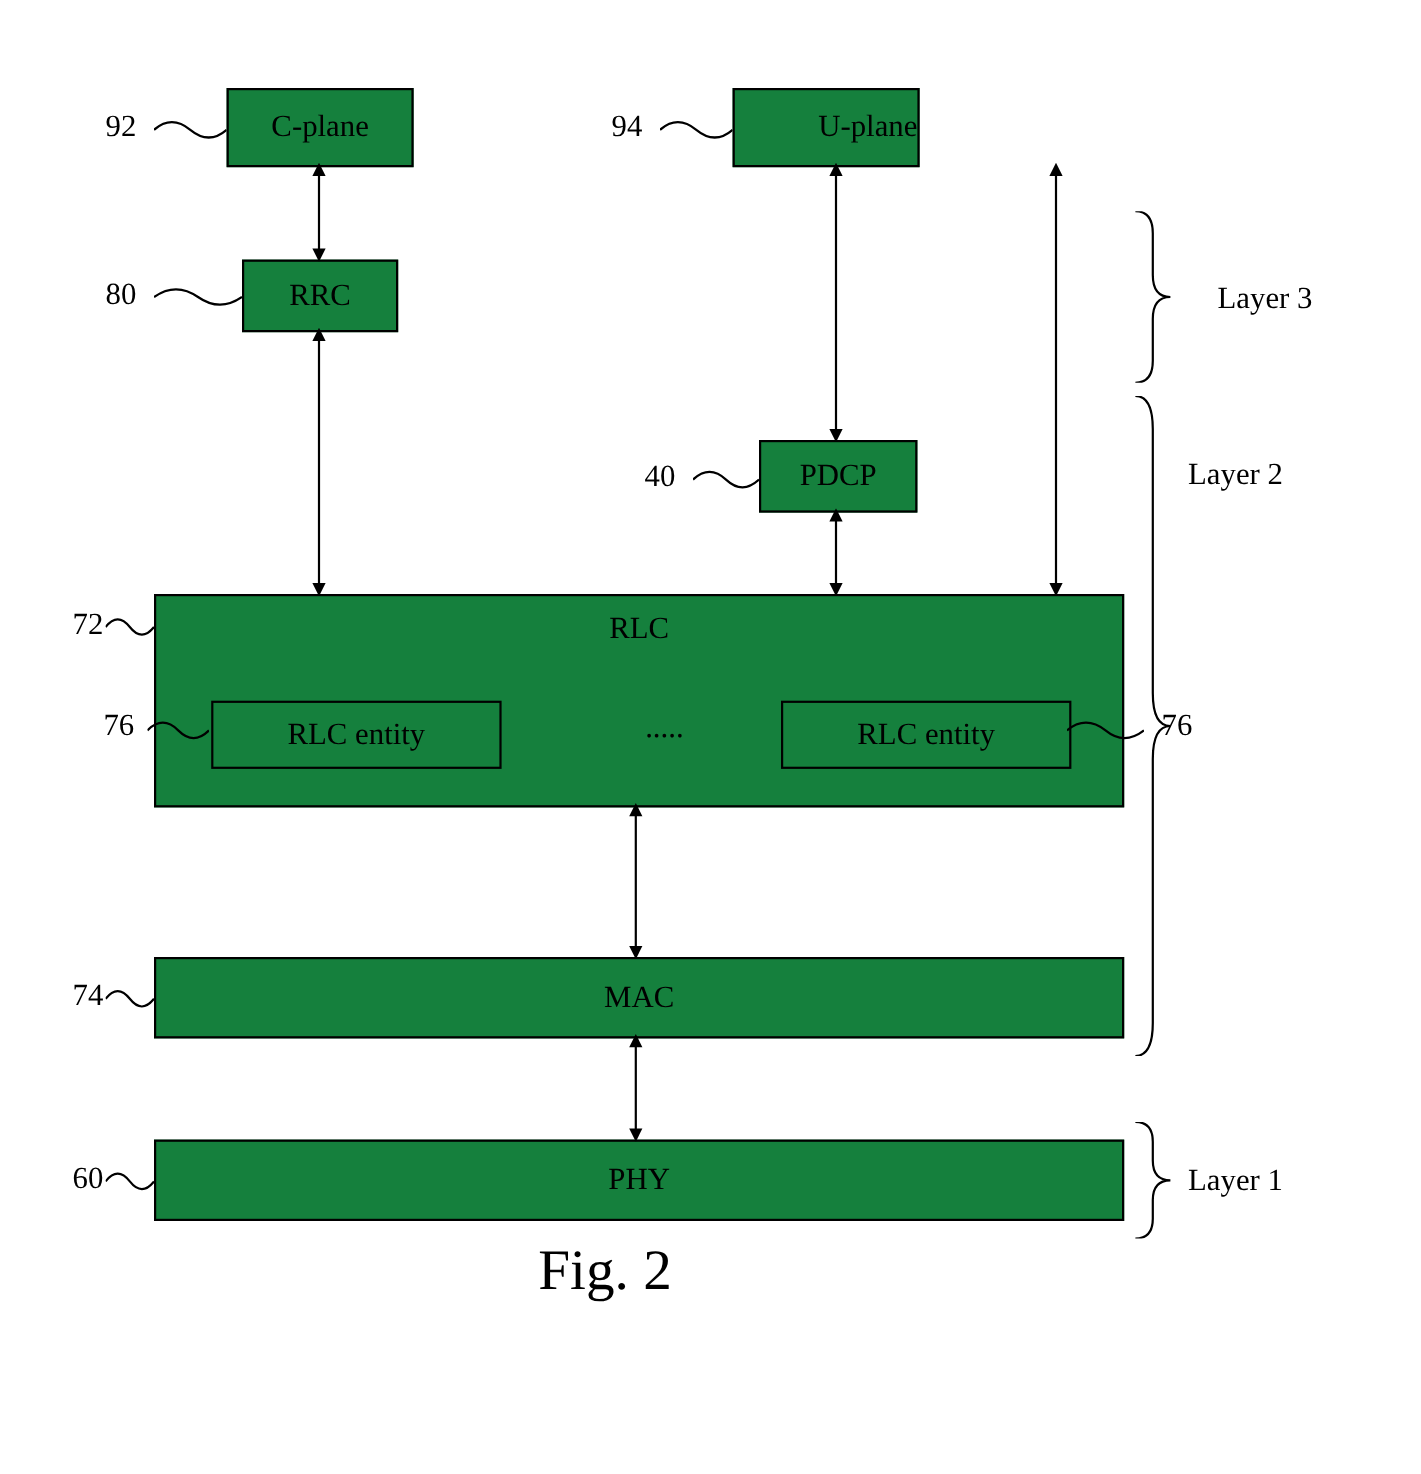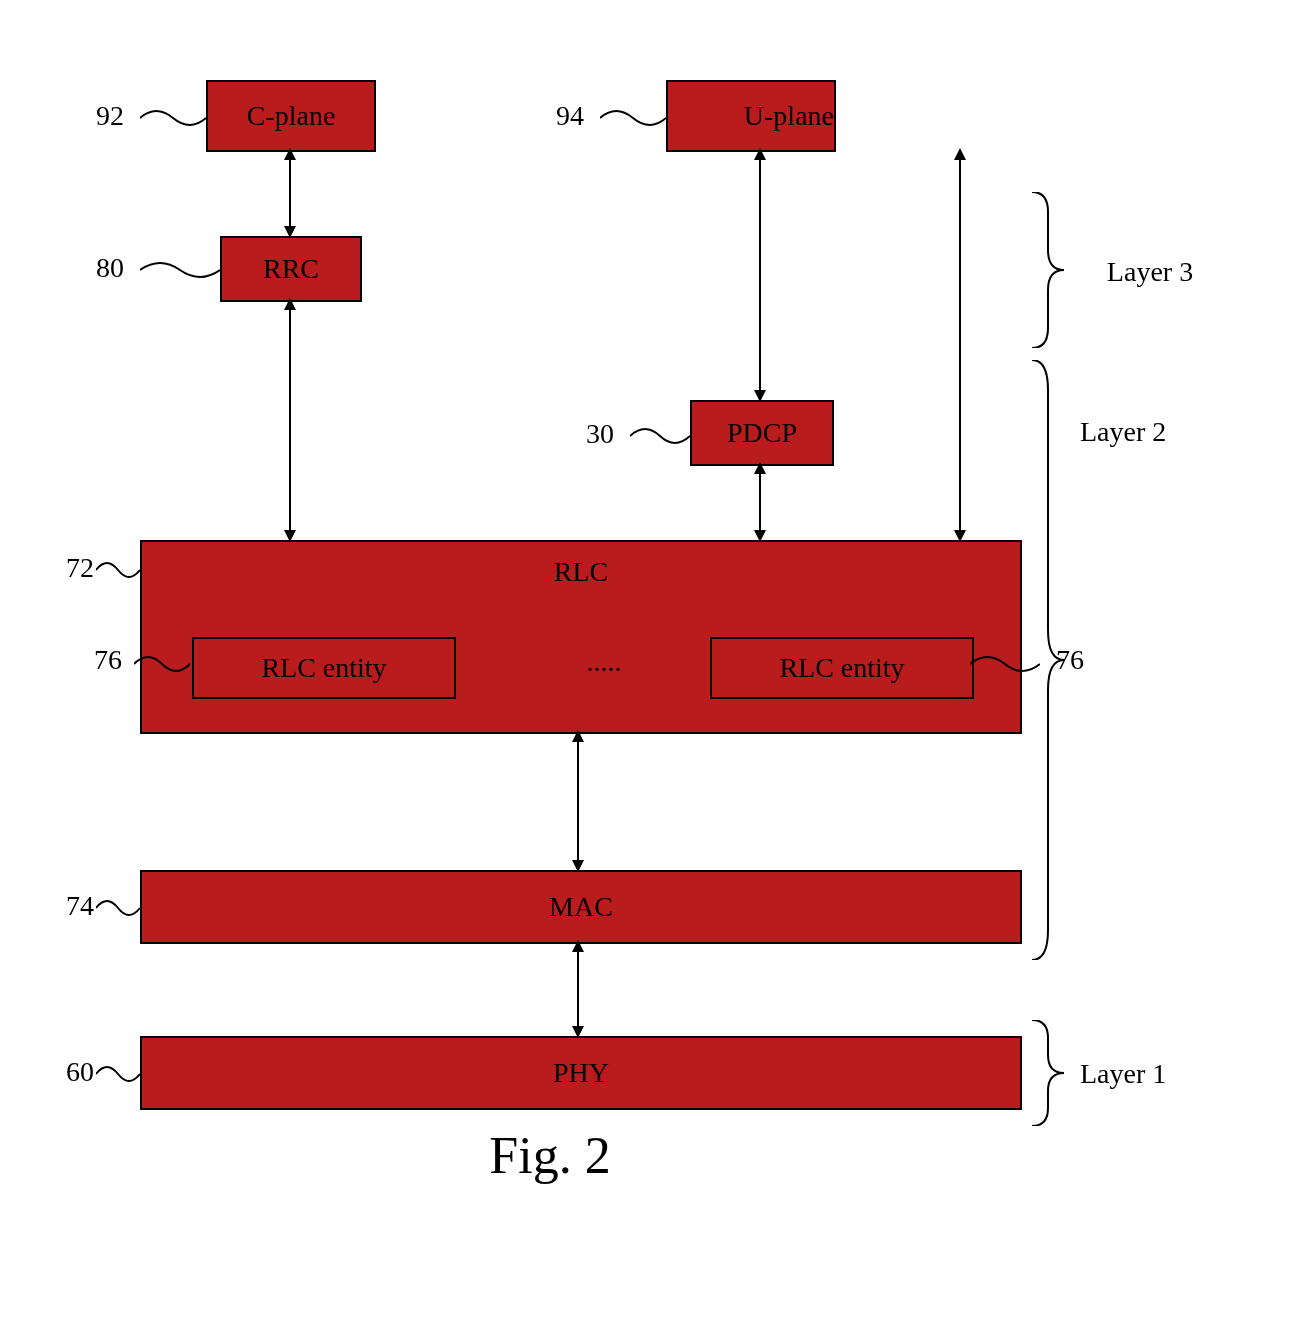--- a/index.html
+++ b/index.html
@@ -10,21 +10,21 @@
     background: #fff;
   }
   .canvas {
     position: relative;
     width: 1292px;
     height: 1340px;
   }
   .box {
     position: absolute;
     border: 2px solid #000;
-    background: #b91c1c;
+    background: #15803d;
     display: flex;
     align-items: center;
     justify-content: center;
     font-family: Liberation Serif, serif;
   }
   .label {
     position: absolute;
     display: flex;
     align-items: center;
     justify-content: center;
@@ -84,21 +84,21 @@
   <div class="label" style="left:80px; top:96px; width:60px; height:40px;text-align:right;">
     <span>92</span>
   </div>
   <div class="label" style="left:540px; top:96px; width:60px; height:40px;">
     <span>94</span>
   </div>
   <div class="label" style="left:80px; top:248px; width:60px; height:40px;">
     <span>80</span>
   </div>
   <div class="label" style="left:570px; top:414px; width:60px; height:40px;">
-    <span>30</span>
+    <span>40</span>
   </div>
   <div class="label" style="left:50px; top:548px; width:60px; height:40px;">
     <span>72</span>
   </div>
   <div class="label" style="left:78px; top:640px; width:60px; height:40px;">
     <span>76</span>
   </div>
   <div class="label" style="left:1040px; top:640px; width:60px; height:40px;">
     <span>76</span>
   </div>

